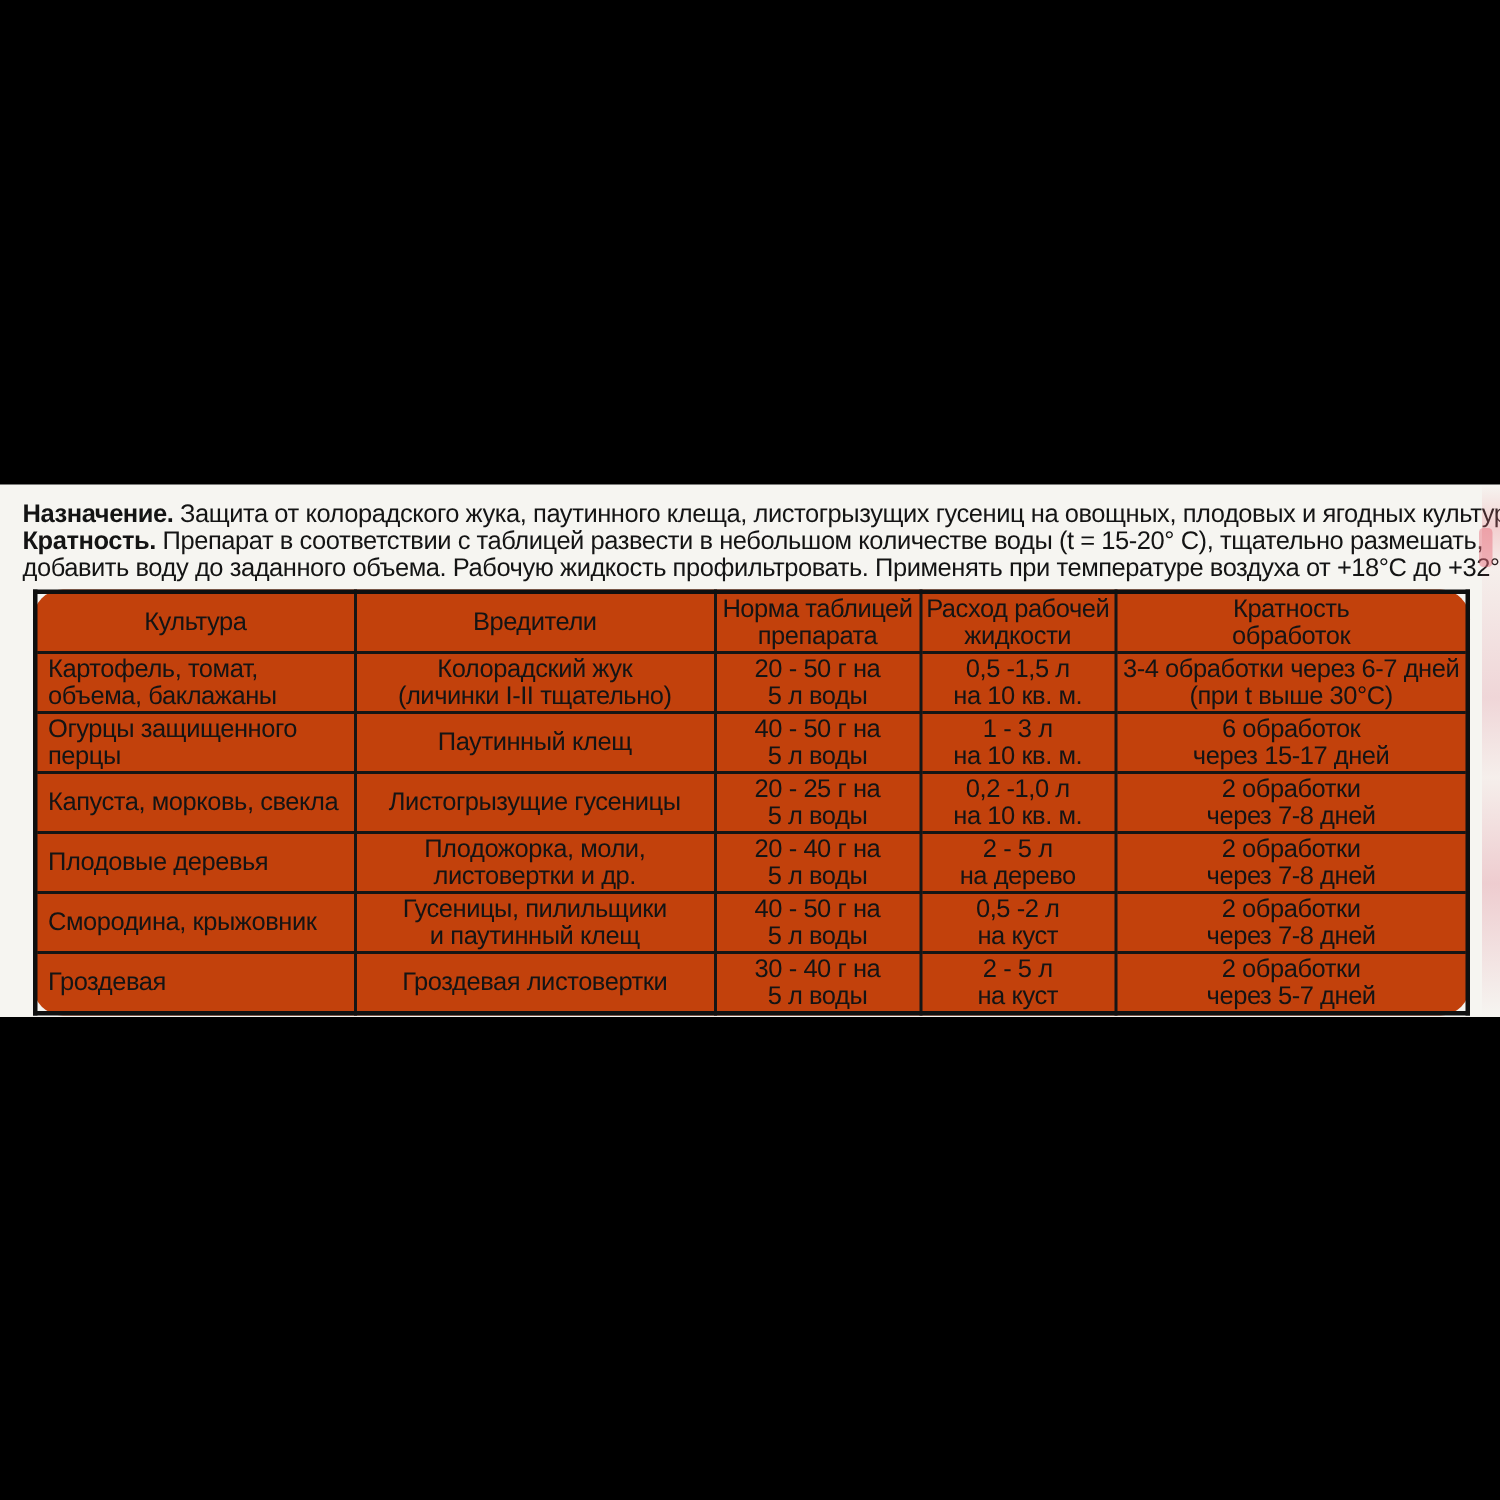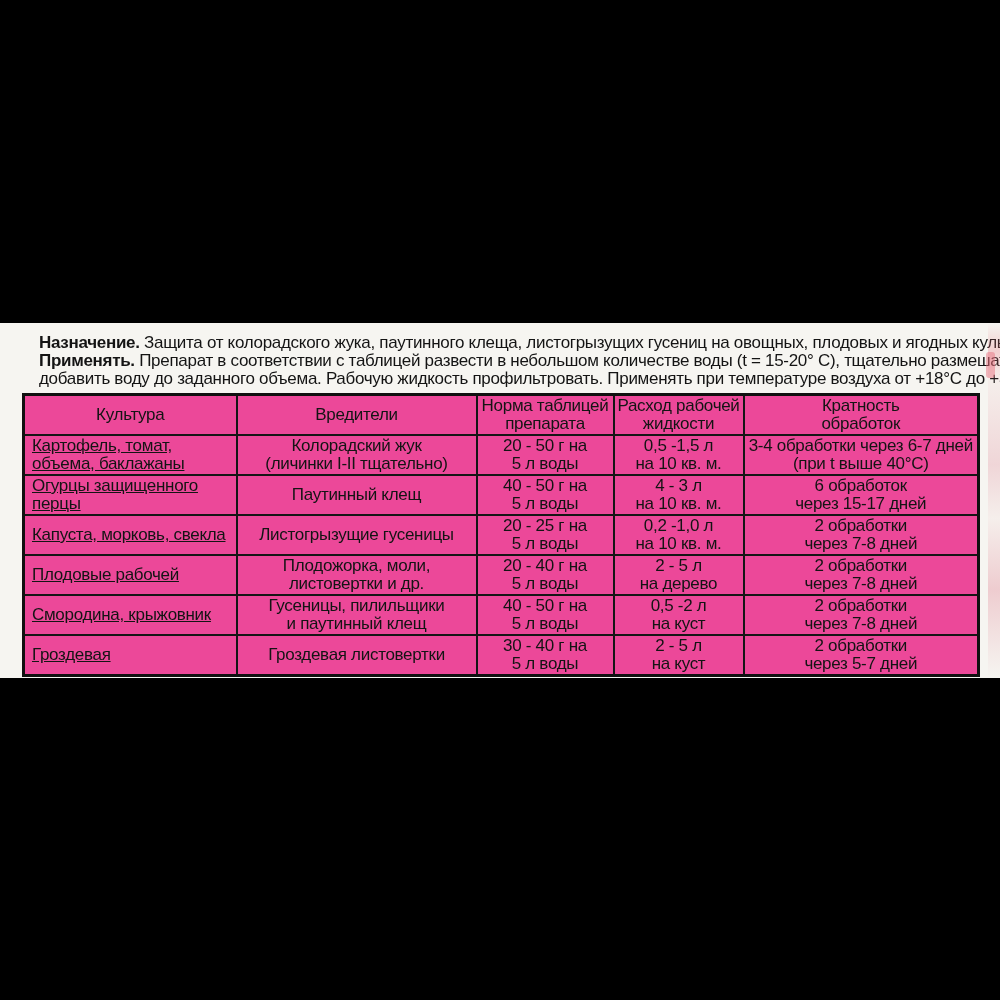--- a/index.html
+++ b/index.html
@@ -31,50 +31,50 @@
     position: absolute;
     left: 15px;
     top: 11px;
     width: 982px;
     font-size: 17px;
     line-height: 18px;
     letter-spacing: -0.3px;
     white-space: nowrap;
     color: #141414;
   }
-  .intro .lead { font-weight: bold; margin-left: 24px; }
+  .intro .lead { font-weight: bold; }
   .apptable {
     position: absolute;
     left: 22px;
     top: 70px;
     border-collapse: collapse;
     table-layout: fixed;
     width: 955px;
-    background: #ec4899;
+    background: #c2410c;
+    border-radius: 20px;
   }
   .apptable th, .apptable td {
     border: 2px solid #151515;
     padding: 1px 2px;
     font-size: 17px;
     line-height: 18px;
     font-weight: normal;
     letter-spacing: -0.3px;
     text-align: center;
     vertical-align: middle;
     color: #141414;
     overflow: hidden;
     white-space: nowrap;
   }
   .apptable { border: 3px solid #101010; }
   .apptable thead tr { height: 40px; }
   .apptable tbody tr { height: 38px; }
   .apptable td.col-culture {
     text-align: left;
     padding-left: 7px;
-    text-decoration: underline;
   }
   .cell-line { min-height: 0; }
   
   .artifact-strip {
     position: absolute;
     right: 0;
     top: 323px;
     width: 12px;
     height: 355px;
     background:
@@ -100,21 +100,21 @@
   }
 </style>
 </head>
 <body>
 
 <div class="page">
   <div class="paper">
 
     <div class="intro">
       <div><span class="lead">Назначение.</span><span> Защита от колорадского жука, паутинного клеща, листогрызущих гусениц на овощных, плодовых и ягодных культурах.</span></div>
-      <div><span class="lead">Применять.</span><span> Препарат в соответствии с таблицей развести в небольшом количестве воды (t = 15-20° С), тщательно размешать,</span></div>
+      <div><span class="lead">Кратность.</span><span> Препарат в соответствии с таблицей развести в небольшом количестве воды (t = 15-20° С), тщательно размешать,</span></div>
       <div><span class="lead"></span><span>добавить воду до заданного объема. Рабочую жидкость профильтровать. Применять при температуре воздуха от +18°С до +32°С.</span></div>
     </div>
 
     <table class="apptable">
       <colgroup>
         <col style="width:213px">
         <col style="width:240px">
         <col style="width:137px">
         <col style="width:130px">
         <col style="width:235px">
@@ -156,38 +156,38 @@
           <td>
             <div class="cell-line">20 - 50 г на</div>
             <div class="cell-line">5 л воды</div>
           </td>
           <td>
             <div class="cell-line">0,5 -1,5 л</div>
             <div class="cell-line">на 10 кв. м.</div>
           </td>
           <td>
             <div class="cell-line">3-4 обработки через 6-7 дней</div>
-            <div class="cell-line">(при t выше 40°С)</div>
+            <div class="cell-line">(при t выше 30°С)</div>
           </td>
         </tr>
         <tr>
           <td class="col-culture">
             <div class="cell-line">Огурцы защищенного</div>
             <div class="cell-line">перцы</div>
           </td>
           <td>
             <div class="cell-line">Паутинный клещ</div>
             <div class="cell-line"></div>
           </td>
           <td>
             <div class="cell-line">40 - 50 г на</div>
             <div class="cell-line">5 л воды</div>
           </td>
           <td>
-            <div class="cell-line">4 - 3 л</div>
+            <div class="cell-line">1 - 3 л</div>
             <div class="cell-line">на 10 кв. м.</div>
           </td>
           <td>
             <div class="cell-line">6 обработок</div>
             <div class="cell-line">через 15-17 дней</div>
           </td>
         </tr>
         <tr>
           <td class="col-culture">
             <div class="cell-line">Капуста, морковь, свекла</div>
@@ -205,21 +205,21 @@
             <div class="cell-line">0,2 -1,0 л</div>
             <div class="cell-line">на 10 кв. м.</div>
           </td>
           <td>
             <div class="cell-line">2 обработки</div>
             <div class="cell-line">через 7-8 дней</div>
           </td>
         </tr>
         <tr>
           <td class="col-culture">
-            <div class="cell-line">Плодовые рабочей</div>
+            <div class="cell-line">Плодовые деревья</div>
             <div class="cell-line"></div>
           </td>
           <td>
             <div class="cell-line">Плодожорка, моли,</div>
             <div class="cell-line">листовертки и др.</div>
           </td>
           <td>
             <div class="cell-line">20 - 40 г на</div>
             <div class="cell-line">5 л воды</div>
           </td>

